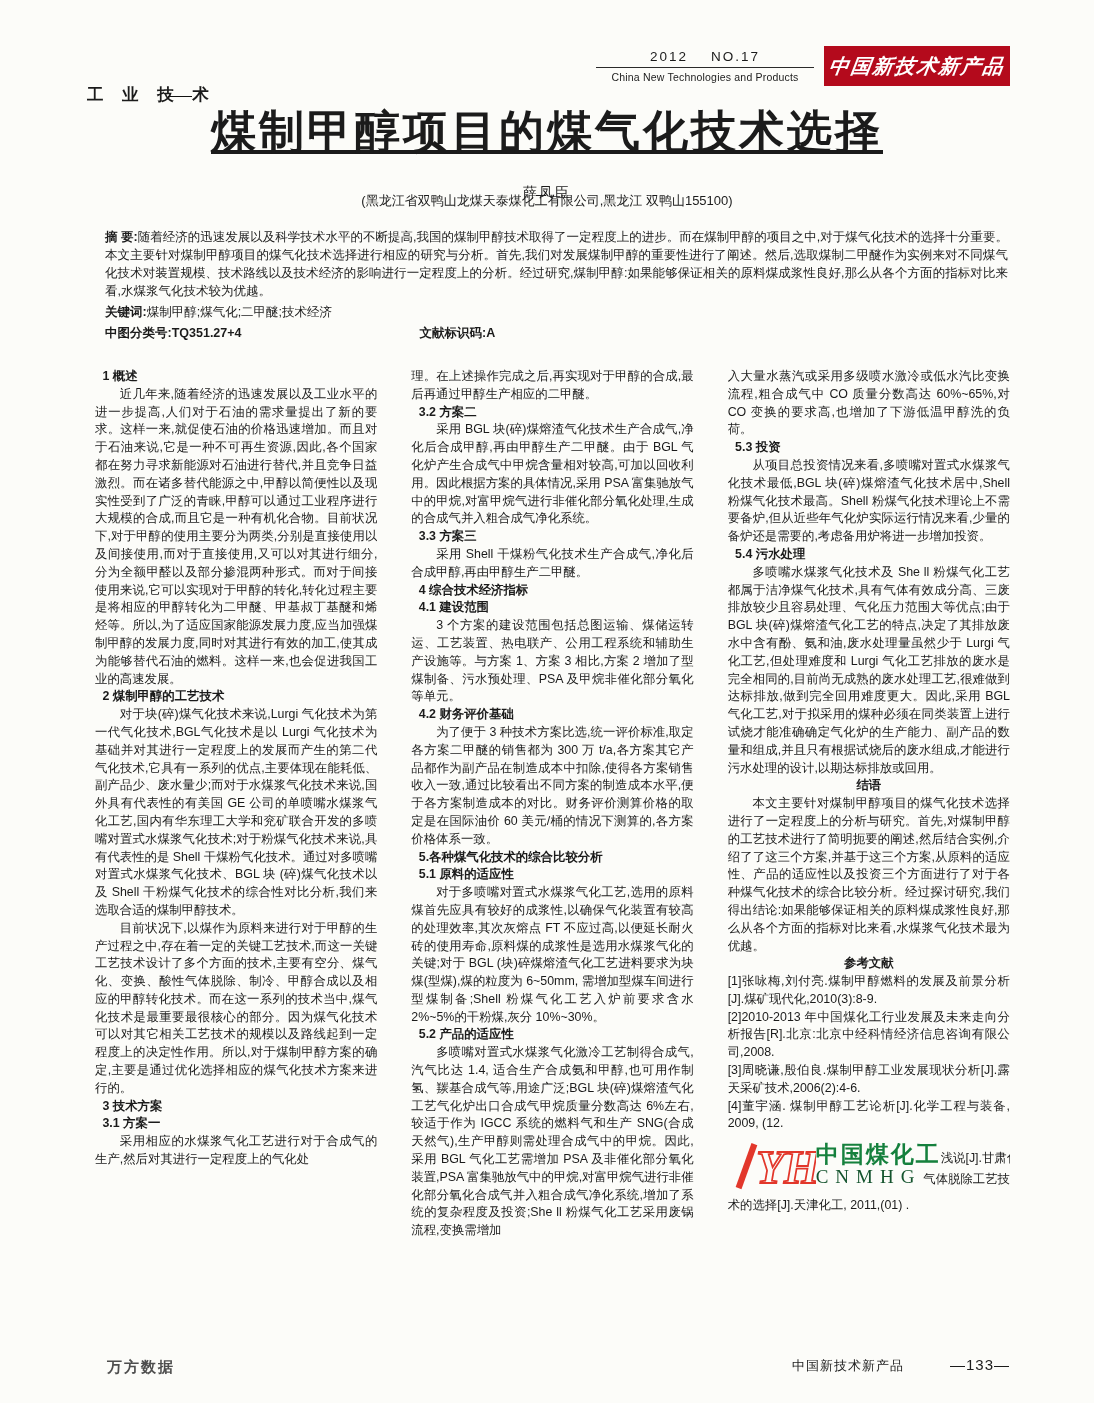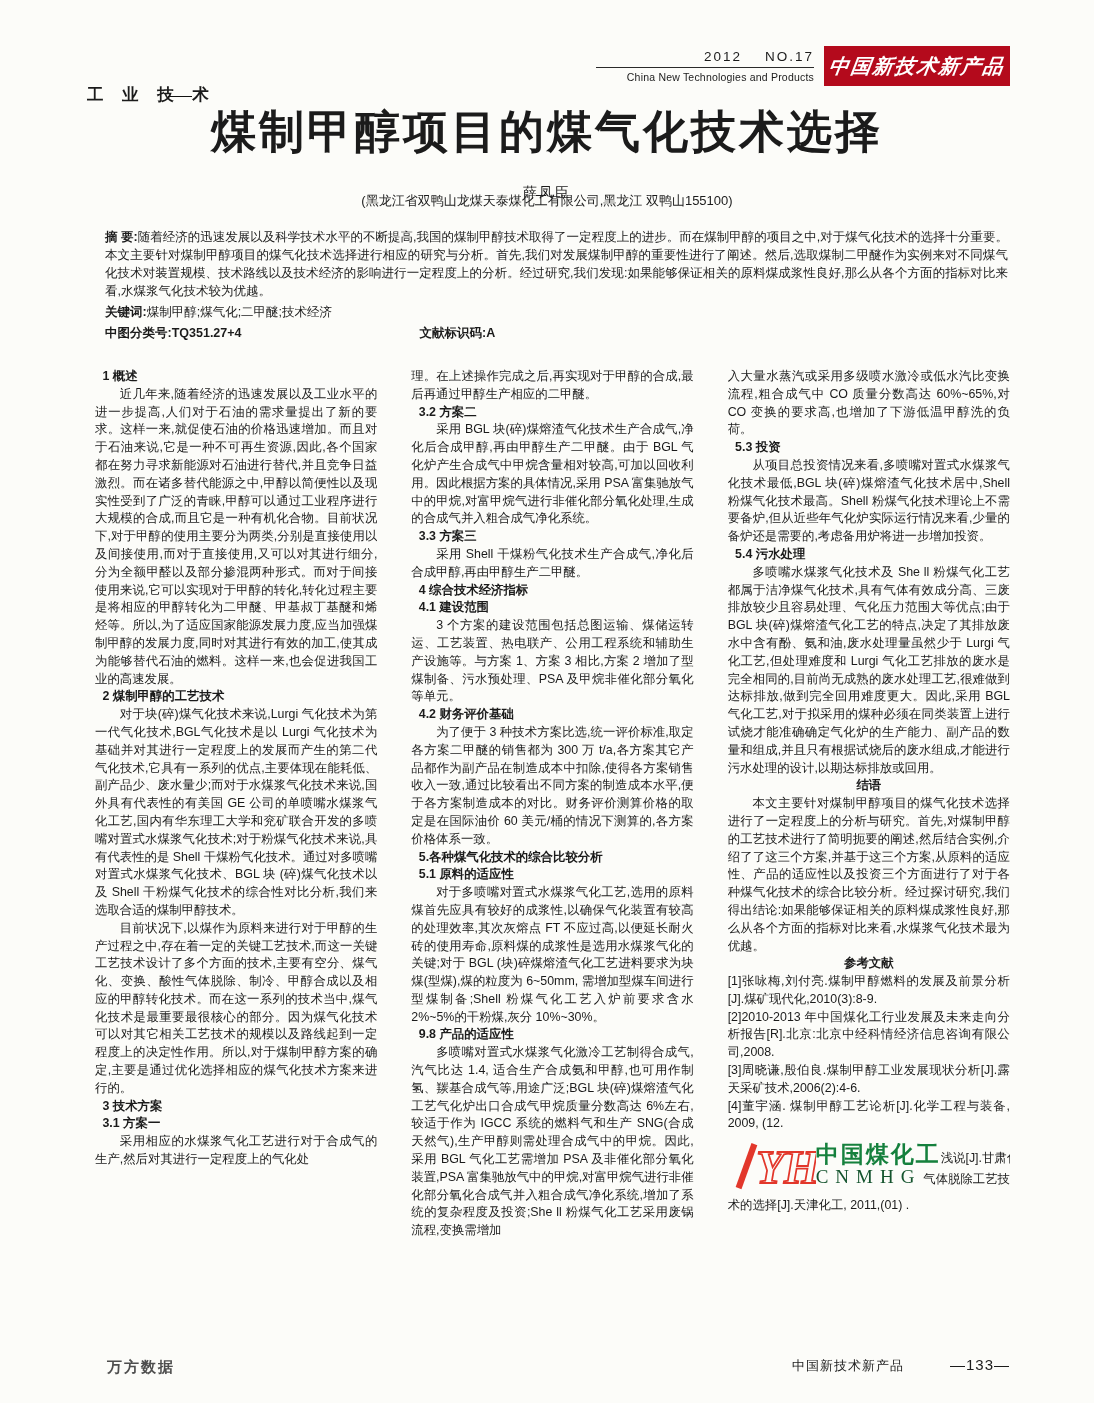--- a/index.html
+++ b/index.html
@@ -6,37 +6,38 @@
   html,body { background:#9a9a9a; }
   body { font-family:"Liberation Sans","DejaVu Sans",sans-serif; }
 
   .page {
     position:relative; width:1094px; height:1403px; margin:0 auto;
     background:#fcfcf9; color:#1b1b1b; overflow:hidden;
   }
 
   
   .jhead { position:absolute; top:46px; right:84px; display:flex; align-items:stretch; }
-  .jhead-text { width:228px; text-align:right; padding-right:10px; display:flex; flex-direction:column; justify-content:center; }
+  .jhead-text { width:228px; text-align:center; padding-right:10px; display:flex; flex-direction:column; justify-content:center; }
   .jissue { font-size:13.5px; letter-spacing:2px; white-space:pre; border-bottom:1.2px solid #2a2a2a; padding-bottom:3px; }
   .jen { font-size:10.5px; padding-top:3px; letter-spacing:0.2px; }
   .banner {
     width:186px; min-height:40px; background:#b40a1c; color:#fff;
     display:flex; align-items:center; justify-content:center;
   }
   .banner span { font-style:italic; font-weight:bold; font-size:20px; letter-spacing:2px; transform:skewX(-8deg); font-family:"Liberation Serif","DejaVu Serif",serif; }
 
   .section-label { position:absolute; left:75px; top:84px; font-size:16.5px; font-weight:bold; letter-spacing:7px;margin-left:12px; }
   .section-rule { position:absolute; left:168px; top:96px; width:24px; border-top:1.6px solid #111; }
 
   
   .title {
     position:absolute; top:102px; left:0; width:100%; text-align:center;
     font-size:45px; font-weight:bold; letter-spacing:3px;
     font-family:"Liberation Serif","DejaVu Serif",serif;
+    text-decoration:underline;
   }
   .author { position:absolute; top:184px; left:0; width:100%; text-align:center; font-size:14px; letter-spacing:2px; }
   .affiliation { position:absolute; top:192px; left:0; width:100%; text-align:center; font-size:13px; }
 
   
   .meta { position:absolute; left:105px; right:86px; top:228px; font-size:12.5px; line-height:18px; }
   .meta .lbl { font-weight:bold; }
   .abstract-p { text-align:justify; }
   .kw-line { margin-top:3px; }
   .clc-line { margin-top:3px; display:flex; }
@@ -88,21 +89,21 @@
 
   <div class="section-label">工 业 技 术</div>
   <div class="section-rule"></div>
 
   <div class="title">煤制甲醇项目的煤气化技术选择</div>
   <div class="author">薛凤臣</div>
   <div class="affiliation">(黑龙江省双鸭山龙煤天泰煤化工有限公司,黑龙江 双鸭山155100)</div>
 
   <div class="meta">
     <div class="abstract-p">
-      <span class="lbl">摘  要:</span><span>随着经济的迅速发展以及科学技术水平的不断提高,我国的煤制甲醇技术取得了一定程度上的进步。而在煤制甲醇的项目之中,对于煤气化技术的选择十分重要。本文主要针对煤制甲醇项目的煤气化技术选择进行相应的研究与分析。首先,我们对发展煤制甲醇的重要性进行了阐述。然后,选取煤制二甲醚作为实例来对不同煤气化技术对装置规模、技术路线以及技术经济的影响进行一定程度上的分析。经过研究,我们发现:如果能够保证相关的原料煤成浆性良好,那么从各个方面的指标对比来看,水煤浆气化技术较为优越。</span>
+      <span class="lbl">摘  要:</span><span>随着经济的迅速发展以及科学技术水平的不断提高,我国的煤制甲醇技术取得了一定程度上的进步。而在煤制甲醇的项目之中,对于煤气化技术的选择十分重要。本文主要针对煤制甲醇项目的煤气化技术选择进行相应的研究与分析。首先,我们对发展煤制甲醇的重要性进行了阐述。然后,选取煤制二甲醚作为实例来对不同煤气化技术对装置规模、技术路线以及技术经济的影响进行一定程度上的分析。经过研究,煤制甲醇:如果能够保证相关的原料煤成浆性良好,那么从各个方面的指标对比来看,水煤浆气化技术较为优越。</span>
     </div>
     <div class="kw-line">
       <span class="lbl">关键词:</span><span>煤制甲醇;煤气化;二甲醚;技术经济</span>
     </div>
     <div class="clc-line">
       <span class="clc">中图分类号:TQ351.27+4</span>
       <span class="doccode">文献标识码:A</span>
     </div>
   </div>
 
@@ -127,21 +128,21 @@
           <div class="blk h">3.3 方案三</div>
           <div class="blk p">采用 Shell 干煤粉气化技术生产合成气,净化后合成甲醇,再由甲醇生产二甲醚。</div>
           <div class="blk h">4 综合技术经济指标</div>
           <div class="blk h">4.1 建设范围</div>
           <div class="blk p">3 个方案的建设范围包括总图运输、煤储运转运、工艺装置、热电联产、公用工程系统和辅助生产设施等。与方案 1、方案 3 相比,方案 2 增加了型煤制备、污水预处理、PSA 及甲烷非催化部分氧化等单元。</div>
           <div class="blk h">4.2 财务评价基础</div>
           <div class="blk p">为了便于 3 种技术方案比选,统一评价标准,取定各方案二甲醚的销售都为 300 万 t/a,各方案其它产品都作为副产品在制造成本中扣除,使得各方案销售收入一致,通过比较看出不同方案的制造成本水平,便于各方案制造成本的对比。财务评价测算价格的取定是在国际油价 60 美元/桶的情况下测算的,各方案价格体系一致。</div>
           <div class="blk h">5.各种煤气化技术的综合比较分析</div>
           <div class="blk h">5.1 原料的适应性</div>
           <div class="blk p">对于多喷嘴对置式水煤浆气化工艺,选用的原料煤首先应具有较好的成浆性,以确保气化装置有较高的处理效率,其次灰熔点 FT 不应过高,以便延长耐火砖的使用寿命,原料煤的成浆性是选用水煤浆气化的关键;对于 BGL (块)碎煤熔渣气化工艺进料要求为块煤(型煤),煤的粒度为 6~50mm, 需增加型煤车间进行型煤制备;Shell 粉煤气化工艺入炉前要求含水 2%~5%的干粉煤,灰分 10%~30%。</div>
-          <div class="blk h">9.8 产品的适应性</div>
+          <div class="blk h">5.2 产品的适应性</div>
           <div class="blk p">多喷嘴对置式水煤浆气化激冷工艺制得合成气,汽气比达 1.4, 适合生产合成氨和甲醇,也可用作制氢、羰基合成气等,用途广泛;BGL 块(碎)煤熔渣气化工艺气化炉出口合成气甲烷质量分数高达 6%左右,较适于作为 IGCC 系统的燃料气和生产 SNG(合成天然气),生产甲醇则需处理合成气中的甲烷。因此,采用 BGL 气化工艺需增加 PSA 及非催化部分氧化装置,PSA 富集驰放气中的甲烷,对富甲烷气进行非催化部分氧化合成气并入粗合成气净化系统,增加了系统的复杂程度及投资;She ll 粉煤气化工艺采用废锅流程,变换需增加</div>
         </div>
     </div>
     <div class="col">
       <div>
           <div class="blk pc">入大量水蒸汽或采用多级喷水激冷或低水汽比变换流程,粗合成气中 CO 质量分数高达 60%~65%,对 CO 变换的要求高,也增加了下游低温甲醇洗的负荷。</div>
           <div class="blk h">5.3 投资</div>
           <div class="blk p">从项目总投资情况来看,多喷嘴对置式水煤浆气化技术最低,BGL 块(碎)煤熔渣气化技术居中,Shell 粉煤气化技术最高。Shell 粉煤气化技术理论上不需要备炉,但从近些年气化炉实际运行情况来看,少量的备炉还是需要的,考虑备用炉将进一步增加投资。</div>
           <div class="blk h">5.4 污水处理</div>
           <div class="blk p">多喷嘴水煤浆气化技术及 She ll 粉煤气化工艺都属于洁净煤气化技术,具有气体有效成分高、三废排放较少且容易处理、气化压力范围大等优点;由于 BGL 块(碎)煤熔渣气化工艺的特点,决定了其排放废水中含有酚、氨和油,废水处理量虽然少于 Lurgi 气化工艺,但处理难度和 Lurgi 气化工艺排放的废水是完全相同的,目前尚无成熟的废水处理工艺,很难做到达标排放,做到完全回用难度更大。因此,采用 BGL 气化工艺,对于拟采用的煤种必须在同类装置上进行试烧才能准确确定气化炉的生产能力、副产品的数量和组成,并且只有根据试烧后的废水组成,才能进行污水处理的设计,以期达标排放或回用。</div>

